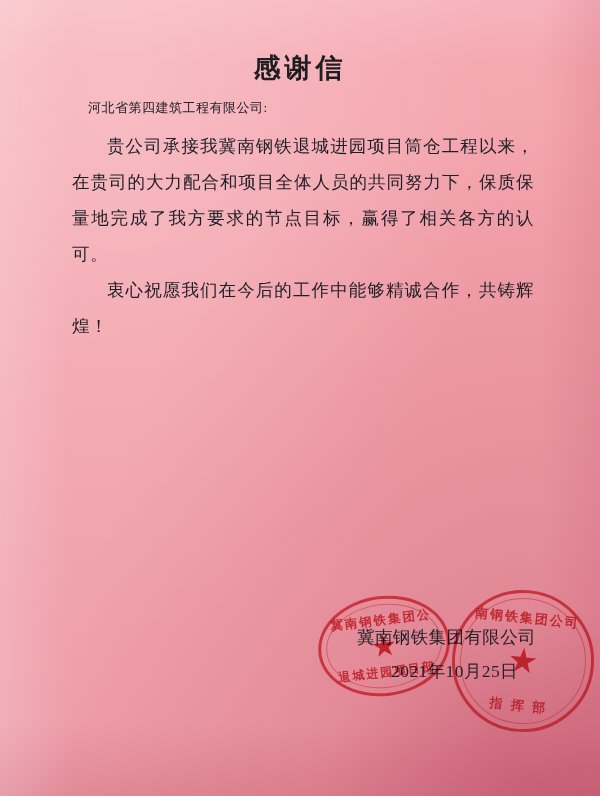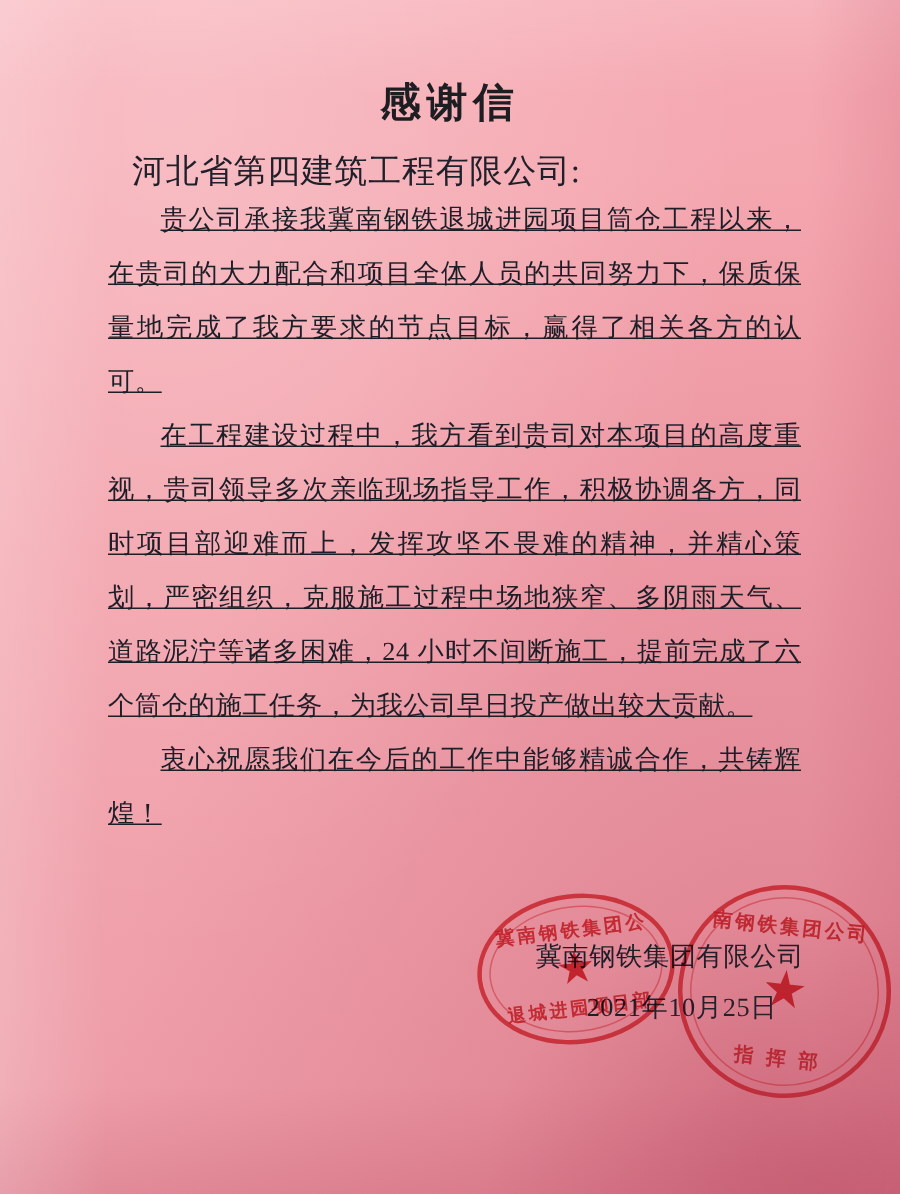--- a/index.html
+++ b/index.html
@@ -52,40 +52,39 @@
     font-size: 27px;
     font-weight: bold;
     letter-spacing: 4px;
     color: #1d1d22;
     font-family: "DejaVu Serif", "Liberation Serif", serif;
   }
   .salutation {
     position: absolute;
     top: 99px;
     left: 88px;
-    font-size: 22px;
+    font-size: 13px;
     color: #20202a;
     letter-spacing: 0.5px;
   }
   .body-text {
     position: absolute;
     top: 128px;
     left: 72px;
     width: 462px;
     font-size: 17.5px;
     line-height: 36px;
     color: #1e1e28;
     letter-spacing: 0.4px;
     text-align: justify;
     text-justify: inter-ideograph;
   }
   .body-text p {
     margin: 0 0 0 0;
     text-indent: 2em;
-    text-decoration: underline;
   }
   .signature-block {
     position: absolute;
     right: 64px;
     top: 620px;
     width: 260px;
     text-align: right;
     font-size: 17.5px;
     color: #1e1e28;
     line-height: 34px;
@@ -165,21 +164,20 @@
 
 <div id="page">
   <div class="sheet">
 
     <div class="doc-title">感谢信</div>
 
     <div class="salutation">河北省第四建筑工程有限公司:</div>
 
     <div class="body-text">
       <p>贵公司承接我冀南钢铁退城进园项目筒仓工程以来，在贵司的大力配合和项目全体人员的共同努力下，保质保量地完成了我方要求的节点目标，赢得了相关各方的认可。</p>
-      <p>在工程建设过程中，我方看到贵司对本项目的高度重视，贵司领导多次亲临现场指导工作，积极协调各方，同时项目部迎难而上，发挥攻坚不畏难的精神，并精心策划，严密组织，克服施工过程中场地狭窄、多阴雨天气、道路泥泞等诸多困难，24 小时不间断施工，提前完成了六个筒仓的施工任务，为我公司早日投产做出较大贡献。</p>
       <p>衷心祝愿我们在今后的工作中能够精诚合作，共铸辉煌！</p>
     </div>
 
     <div class="signature-block">
       <span class="sig-name">冀南钢铁集团有限公司</span>
       <span class="sig-date">2021年10月25日</span>
     </div>
 
     <div class="seal seal-left">
       <div class="seal-ring-inner"></div>

